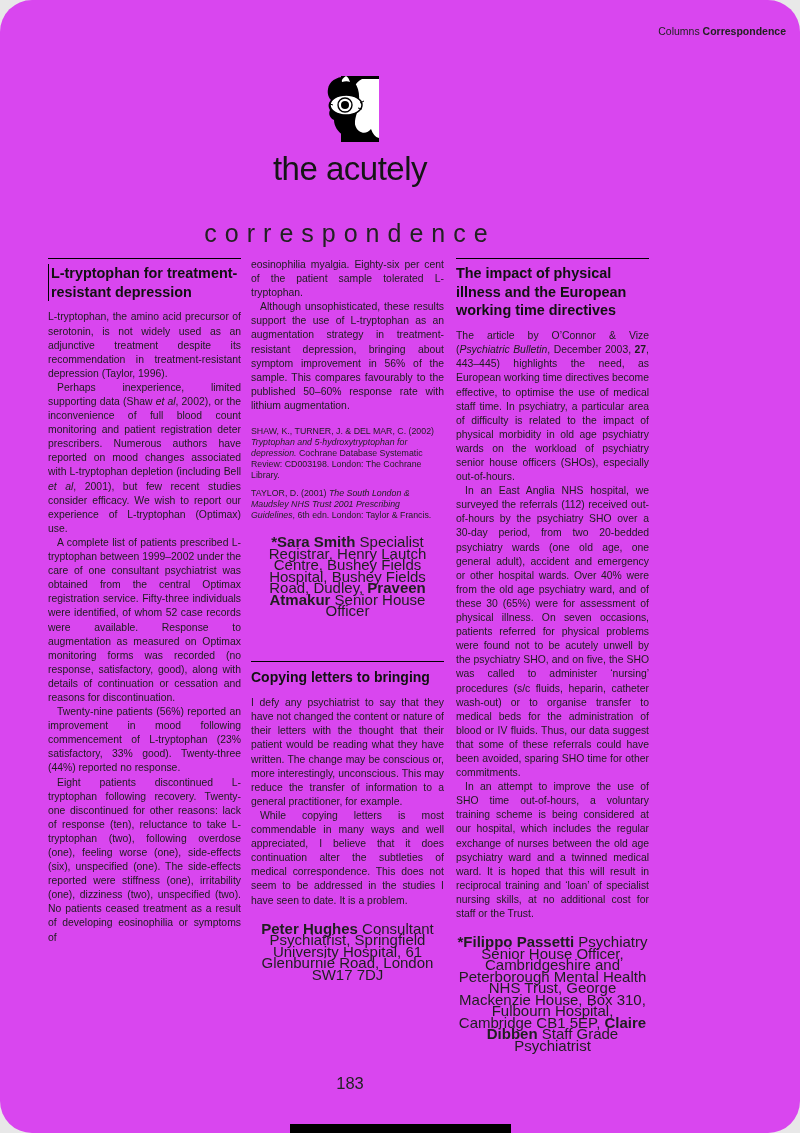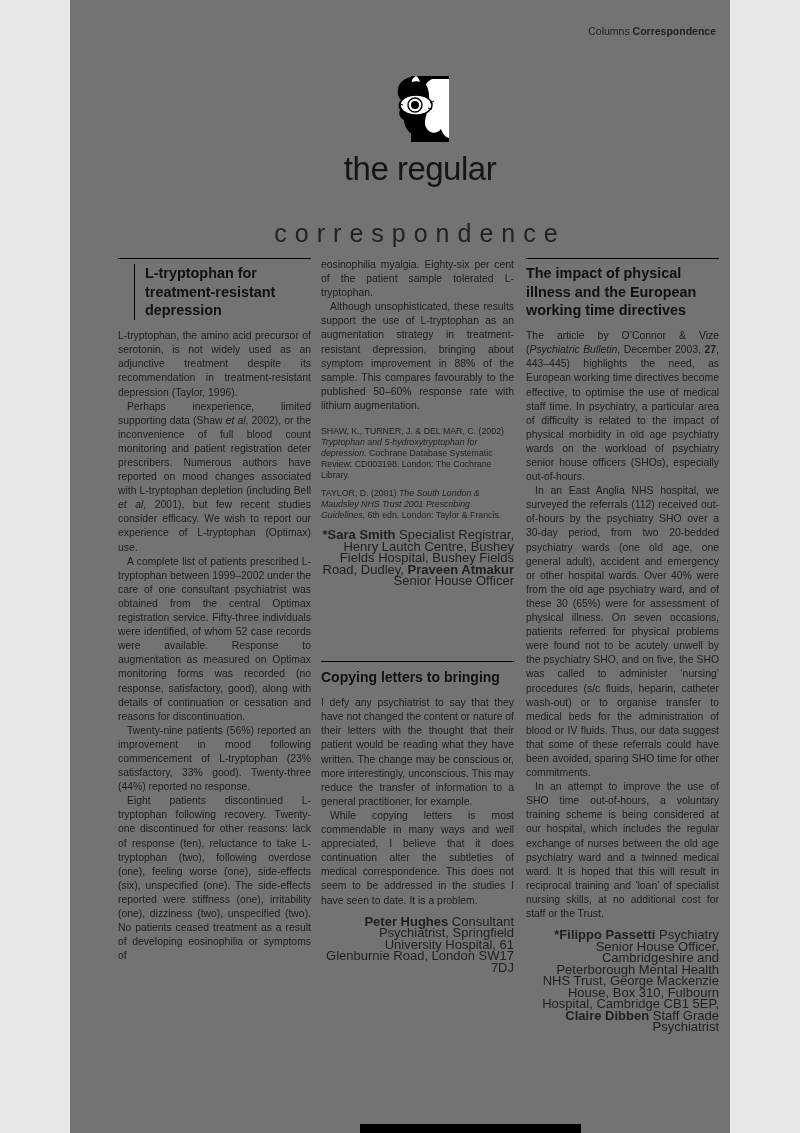--- a/index.html
+++ b/index.html
@@ -1,19 +1,20 @@
 <!DOCTYPE html>
 <html><head>
 <meta charset="utf-8">
 <style>
   html,body{margin:0;padding:0;background:#e8e8e8;}
   .page{
-    position:relative;width:660px;height:1133px;background:#737373;
+    position:relative;width:800px;height:1133px;background:#d946ef;
     font-family:"Liberation Sans",sans-serif;color:#1c1c1c;overflow:hidden;
     margin:0 auto;
+    border-radius:32px;
   }
   
   .running-head{position:absolute;top:25px;right:14px;font-size:10.5px;color:#222;}
   .running-head .bold{font-weight:700;}
   
   .logo{position:absolute;top:76px;left:320px;width:60px;height:72px;}
   .brand-title{
     position:absolute;top:150px;left:48px;width:604px;text-align:center;
     font-size:33px;font-weight:400;color:#151515;letter-spacing:-0.5px;
   }
@@ -24,27 +25,27 @@
   
   .col{position:absolute;top:258px;width:193px;font-size:10.4px;line-height:14.1px;text-align:justify;}
   .col1{left:48px;}
   .col2{left:251px;}
   .col3{left:456px;}
   .letter-rule{border-top:1.6px solid #000;margin:0;}
   .letter-title{
     font-weight:700;font-size:14.4px;line-height:1.3;color:#111;
     margin:5px 0 9px 0;text-align:left;
   }
-  .letter-title.ruled{border-left:1.6px solid #000;padding-left:10px;margin-left:16px;}
+  .letter-title.ruled{border-left:1.6px solid #000;padding-left:2px;}
   .letter-title.one-line{white-space:nowrap;font-size:14px;margin:6px 0 10px 0;}
   .para{margin:0;}
   .para + .para{text-indent:9px;}
   .refs{margin-top:13px;}
   .ref{font-size:8.8px;line-height:11px;margin:0 0 7px 0;text-align:left;color:#1f1f1f;}
-  .sig{font-size:13px;line-height:11.5px;margin-top:8px;text-align:right;color:#1f1f1f;}
+  .sig{font-size:15px;line-height:11.5px;margin-top:15px;text-align:center;color:#1f1f1f;}
   .letter2-block{position:absolute;top:403px;left:0;width:193px;}
   .seg-i{font-style:italic;}
   .seg-b{font-weight:700;}
   
   .page-number{
     position:absolute;top:1074px;left:48px;width:604px;text-align:center;
     font-size:16.5px;color:#222;
   }
   .footer-bar{position:absolute;left:290px;top:1124px;width:221px;height:9px;background:#000;}
 </style>
@@ -64,36 +65,36 @@
       <path d="M42,3 C35,7 32,13 33,20 C33,24 31,27 29,30 L33,31 C32,34 33,36 32,38 C31,40 33,42 35,41 C34,46 35,52 39,55 C43,58 48,57 51,53 C53,58 55,61 59,62 L59,3 Z" fill="#fff"></path>
       <path d="M27,1 C18,0 9,5 8,13 C7,18 9,22 11,24 C8,27 8,31 10,34 C8,38 10,42 14,44 C14,50 18,56 23,59 L23,66 L39,66 C36,59 34,52 35,45 C36,38 39,33 39,25 C40,14 36,4 27,1 Z" fill="#000"></path>
       <path d="M26,0 C23,2 21,4 22,6 C25,5 28,5 30,6 C29,3 28,1 26,0 Z" fill="#fff"></path>
       <ellipse cx="26" cy="29" rx="16" ry="10" fill="#fff" stroke="#000" stroke-width="1.5"></ellipse>
       <circle cx="25" cy="29" r="7" fill="none" stroke="#000" stroke-width="1.4"></circle>
       <circle cx="25" cy="29" r="4" fill="#000"></circle>
       <path d="M13,29 L10,28 M40,27 L44,25 M38,32 L42,33 M25,19.5 L25,17 M25,39 L25,41" stroke="#000" stroke-width="1"></path>
     </svg>
   </div>
 
-  <div class="brand-title">the regular</div>
+  <div class="brand-title">the acutely</div>
   <div class="section-heading">correspondence</div>
 
   <div class="col col1">
     <div class="letter-rule"></div>
     <h2 class="letter-title ruled">L-tryptophan for treatment-resistant depression</h2>
     <p class="para"><span>L-tryptophan, the amino acid precursor of serotonin, is not widely used as an adjunctive treatment despite its recommendation in treatment-resistant depression (Taylor, 1996).</span></p>
     <p class="para"><span>Perhaps inexperience, limited supporting data (Shaw </span><span class="seg-i">et al</span><span>, 2002), or the inconvenience of full blood count monitoring and patient registration deter prescribers. Numerous authors have reported on mood changes associated with L-tryptophan depletion (including Bell </span><span class="seg-i">et al</span><span>, 2001), but few recent studies consider efficacy. We wish to report our experience of L-tryptophan (Optimax) use.</span></p>
     <p class="para"><span>A complete list of patients prescribed L-tryptophan between 1999–2002 under the care of one consultant psychiatrist was obtained from the central Optimax registration service. Fifty-three individuals were identified, of whom 52 case records were available. Response to augmentation as measured on Optimax monitoring forms was recorded (no response, satisfactory, good), along with details of continuation or cessation and reasons for discontinuation.</span></p>
     <p class="para"><span>Twenty-nine patients (56%) reported an improvement in mood following commencement of L-tryptophan (23% satisfactory, 33% good). Twenty-three (44%) reported no response.</span></p>
     <p class="para"><span>Eight patients discontinued L-tryptophan following recovery. Twenty-one discontinued for other reasons: lack of response (ten), reluctance to take L-tryptophan (two), following overdose (one), feeling worse (one), side-effects (six), unspecified (one). The side-effects reported were stiffness (one), irritability (one), dizziness (two), unspecified (two). No patients ceased treatment as a result of developing eosinophilia or symptoms of</span></p>
   </div>
 
   <div class="col col2">
     <p class="para"><span>eosinophilia myalgia. Eighty-six per cent of the patient sample tolerated L-tryptophan.</span></p>
-    <p class="para"><span>Although unsophisticated, these results support the use of L-tryptophan as an augmentation strategy in treatment-resistant depression, bringing about symptom improvement in 88% of the sample. This compares favourably to the published 50–60% response rate with lithium augmentation.</span></p>
+    <p class="para"><span>Although unsophisticated, these results support the use of L-tryptophan as an augmentation strategy in treatment-resistant depression, bringing about symptom improvement in 56% of the sample. This compares favourably to the published 50–60% response rate with lithium augmentation.</span></p>
     <div class="refs">
       <p class="ref"><span>SHAW, K., TURNER, J. &amp; DEL MAR, C. (2002) </span><span class="seg-i">Tryptophan and 5-hydroxytryptophan for depression.</span><span> Cochrane Database Systematic Review: CD003198. London: The Cochrane Library.</span></p>
       <p class="ref"><span>TAYLOR, D. (2001) </span><span class="seg-i">The South London &amp; Maudsley NHS Trust 2001 Prescribing Guidelines</span><span>, 6th edn. London: Taylor &amp; Francis.</span></p>
     </div>
     <p class="sig"><span class="seg-b">*Sara Smith</span><span> Specialist Registrar, Henry Lautch Centre, Bushey Fields Hospital, Bushey Fields Road, Dudley, </span><span class="seg-b">Praveen Atmakur</span><span> Senior House Officer</span></p>
 
     <div class="letter2-block">
       <div class="letter-rule"></div>
       <h2 class="letter-title one-line">Copying letters to bringing</h2>
       <p class="para"><span>I defy any psychiatrist to say that they have not changed the content or nature of their letters with the thought that their patient would be reading what they have written. The change may be conscious or, more interestingly, unconscious. This may reduce the transfer of information to a general practitioner, for example.</span></p>
@@ -104,15 +105,16 @@
 
   <div class="col col3">
     <div class="letter-rule"></div>
     <h2 class="letter-title">The impact of physical illness and the European working time directives</h2>
     <p class="para"><span>The article by O’Connor &amp; Vize (</span><span class="seg-i">Psychiatric Bulletin</span><span>, December 2003, </span><span class="seg-b">27</span><span>, 443–445) highlights the need, as European working time directives become effective, to optimise the use of medical staff time. In psychiatry, a particular area of difficulty is related to the impact of physical morbidity in old age psychiatry wards on the workload of psychiatry senior house officers (SHOs), especially out-of-hours.</span></p>
     <p class="para"><span>In an East Anglia NHS hospital, we surveyed the referrals (112) received out-of-hours by the psychiatry SHO over a 30-day period, from two 20-bedded psychiatry wards (one old age, one general adult), accident and emergency or other hospital wards. Over 40% were from the old age psychiatry ward, and of these 30 (65%) were for assessment of physical illness. On seven occasions, patients referred for physical problems were found not to be acutely unwell by the psychiatry SHO, and on five, the SHO was called to administer ‘nursing’ procedures (s/c fluids, heparin, catheter wash-out) or to organise transfer to medical beds for the administration of blood or IV fluids. Thus, our data suggest that some of these referrals could have been avoided, sparing SHO time for other commitments.</span></p>
     <p class="para"><span>In an attempt to improve the use of SHO time out-of-hours, a voluntary training scheme is being considered at our hospital, which includes the regular exchange of nurses between the old age psychiatry ward and a twinned medical ward. It is hoped that this will result in reciprocal training and ‘loan’ of specialist nursing skills, at no additional cost for staff or the Trust.</span></p>
     <p class="sig"><span class="seg-b">*Filippo Passetti</span><span> Psychiatry Senior House Officer, Cambridgeshire and Peterborough Mental Health NHS Trust, George Mackenzie House, Box 310, Fulbourn Hospital, Cambridge CB1 5EP, </span><span class="seg-b">Claire Dibben</span><span> Staff Grade Psychiatrist</span></p>
   </div>
 
+  <div class="page-number">183</div>
   <div class="footer-bar"></div>
 
 </div>
 
 </body></html>

